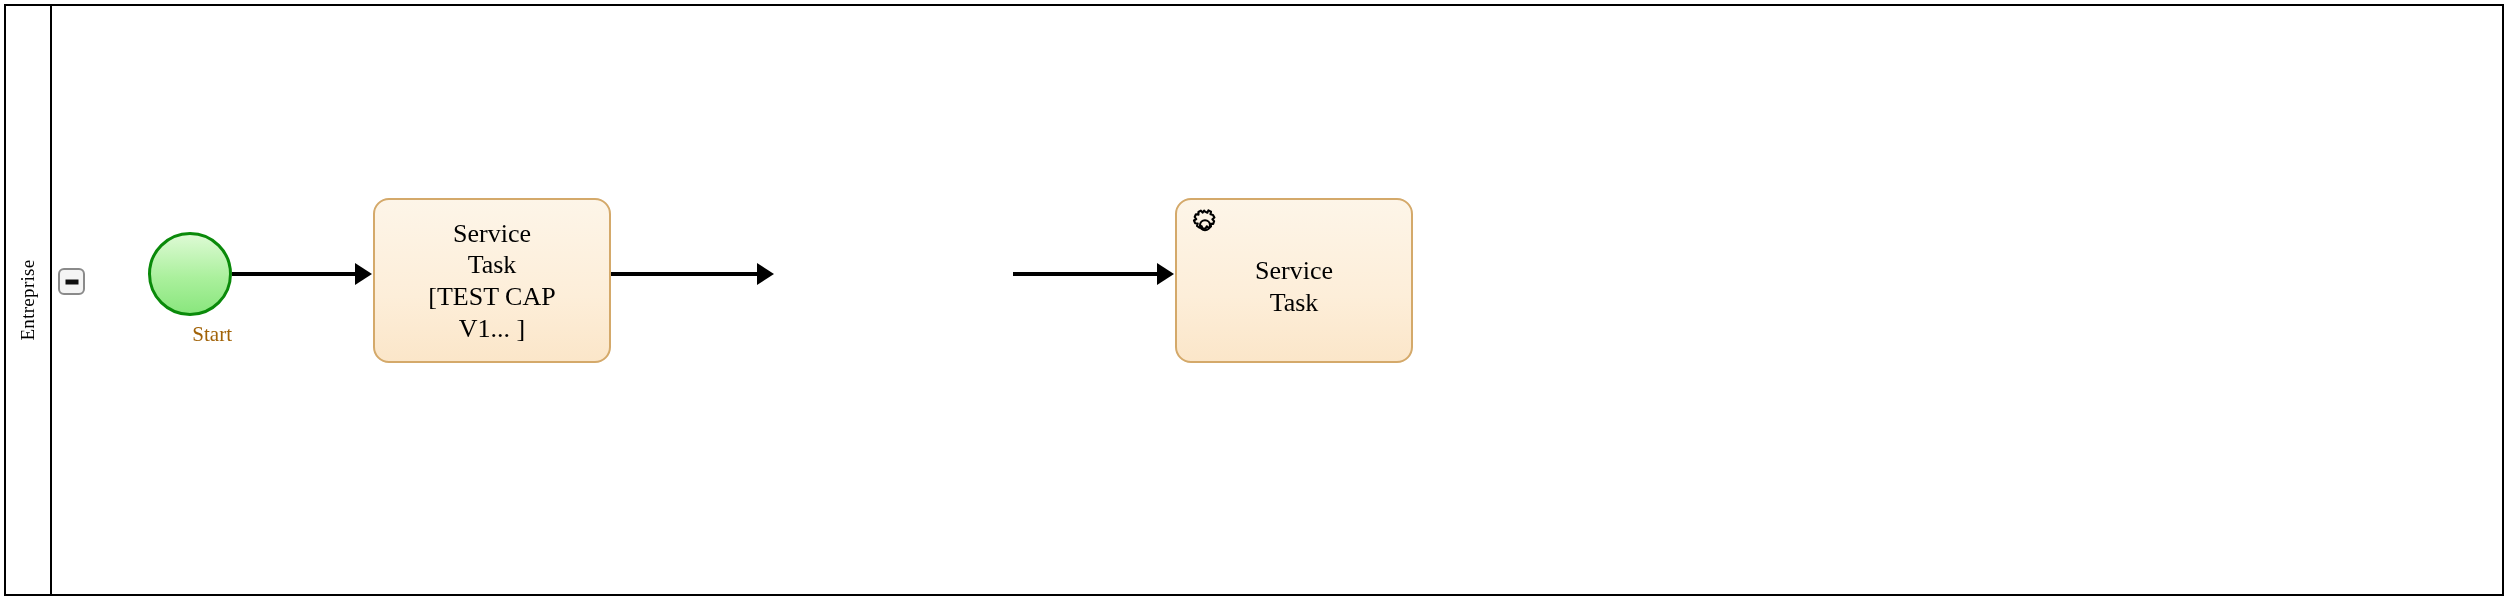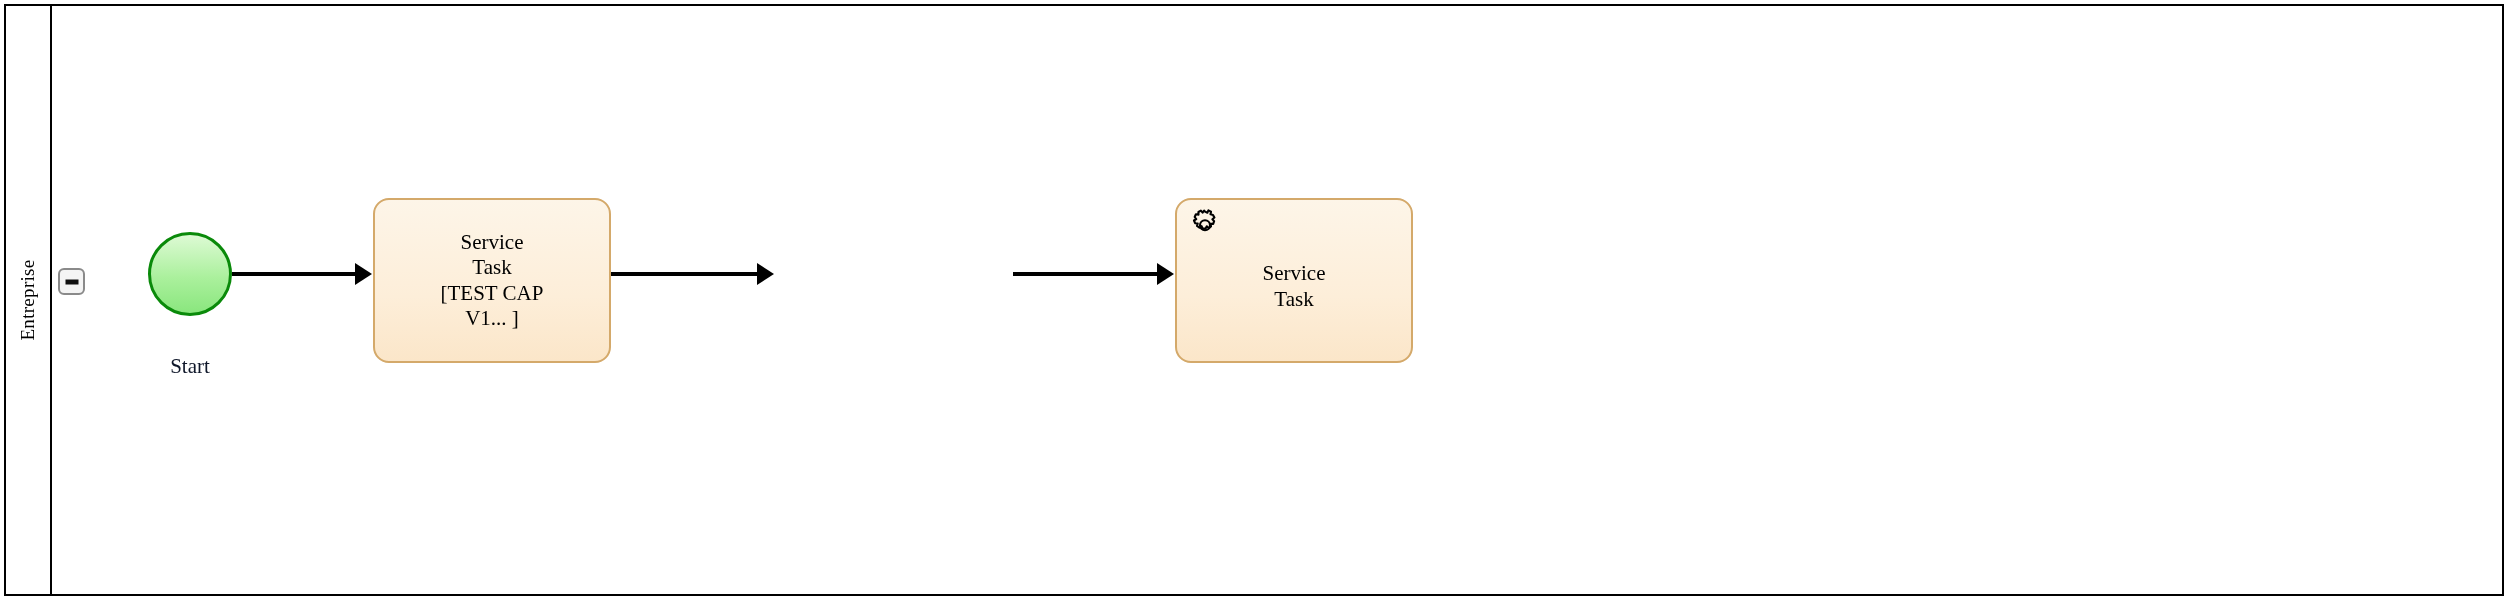--- a/index.html
+++ b/index.html
@@ -98,43 +98,42 @@
     box-sizing: border-box;
     border-radius: 50%;
     border: 3px solid #0a8a0a;
     background: linear-gradient(to bottom, #ddfad4 0%, #aaf09c 55%, #8ae67e 100%);
   }
   .start-label {
     position: absolute;
     left: 148px;
     top: 322px;
     width: 84px;
-    text-align: center;
+    text-align: right;
     font-size: 21px;
-    color: #0f172a;
+    color: #a16207;
     white-space: nowrap;
-    margin-top: 32px;
   }
 
   
   .task {
     position: absolute;
     box-sizing: border-box;
     border: 2px solid #d4a96a;
     border-radius: 16px;
     background: linear-gradient(to bottom, #fdf5e8 0%, #fdeed9 60%, #fbe6c9 100%);
   }
   .task-label {
     position: absolute;
     left: 0;
     right: 0;
     top: 50%;
     transform: translateY(-50%);
     text-align: center;
-    font-size: 21px;
+    font-size: 26px;
     line-height: 1.22;
     color: #000000;
     padding: 0 6px;
     box-sizing: border-box;
     white-space: pre-line;
   }
   .task-icon {
     position: absolute;
     left: 11px;
     top: 9px;

